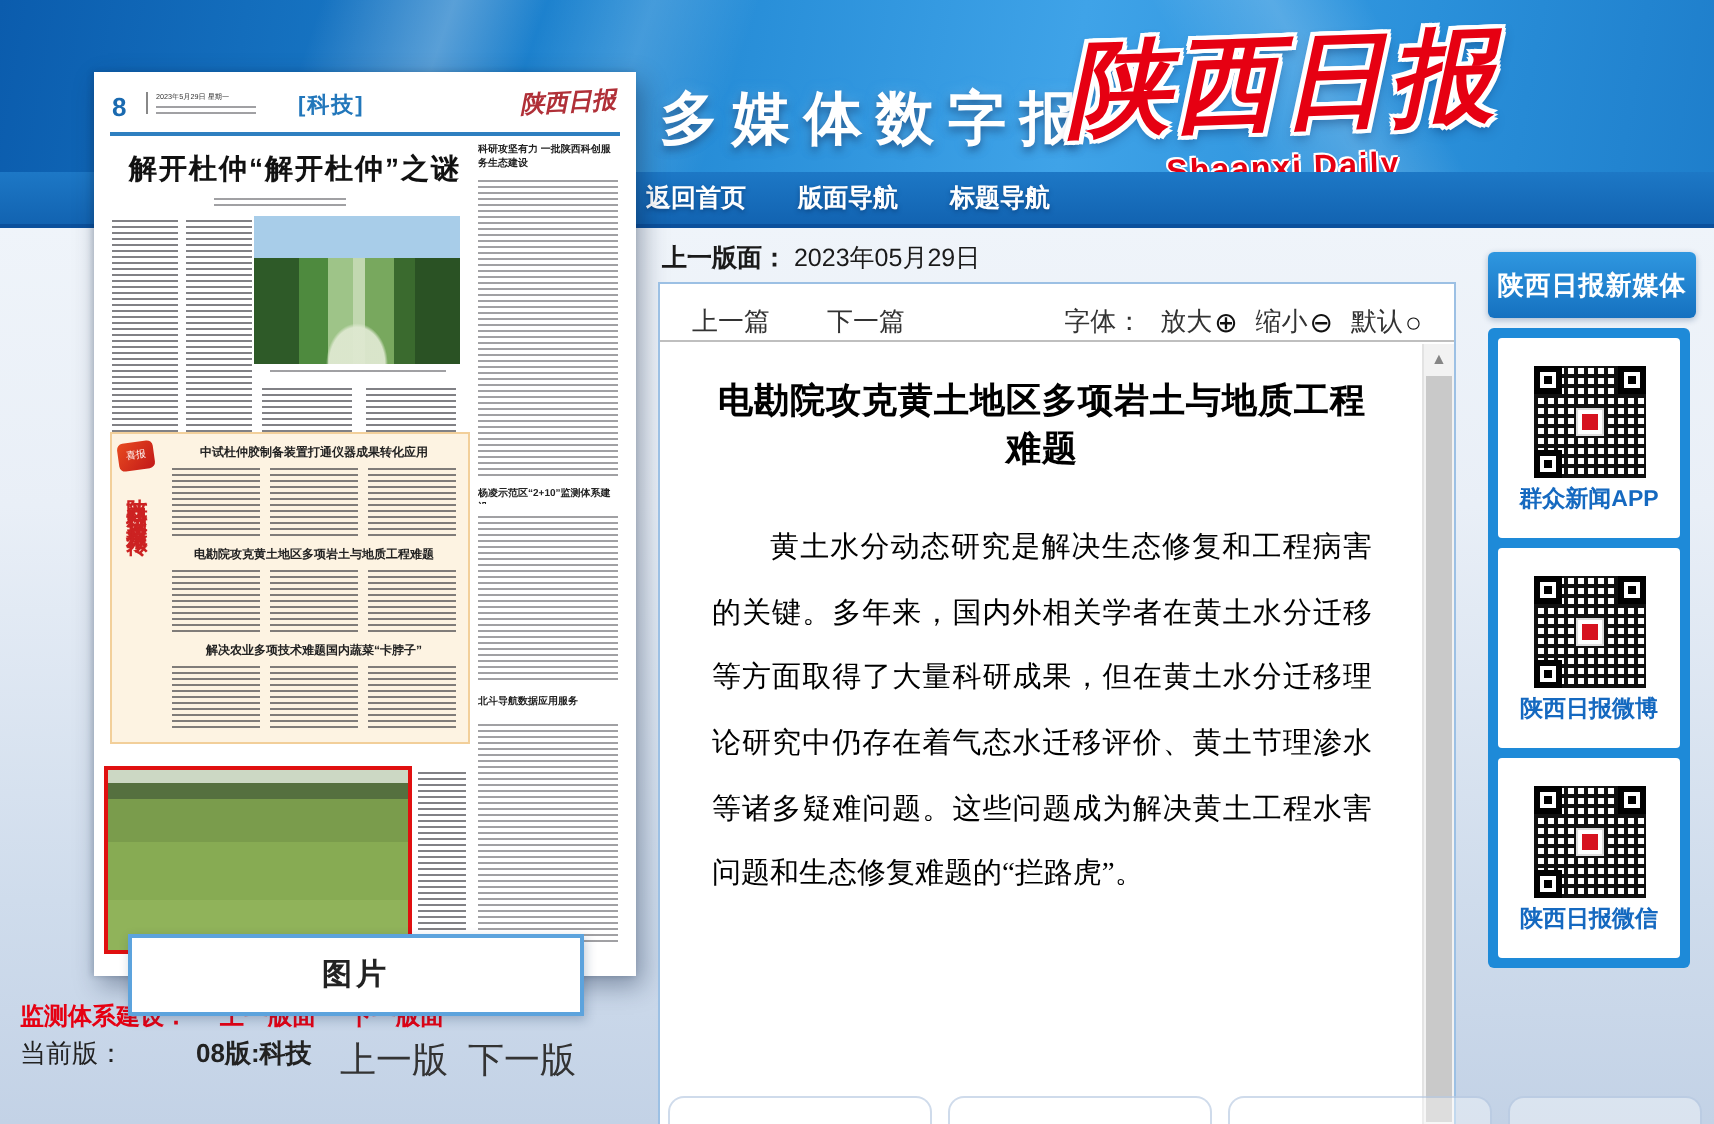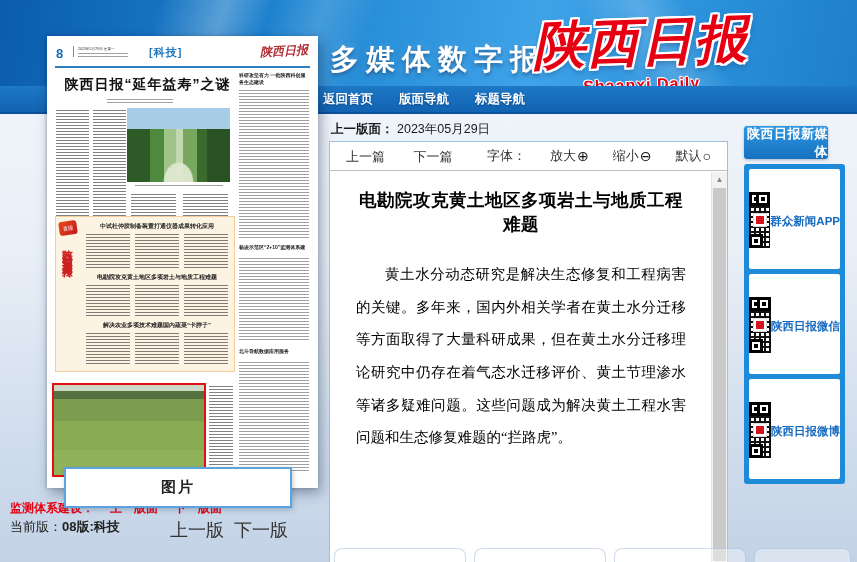--- a/index.html
+++ b/index.html
@@ -63,47 +63,47 @@
 
   
   .tooltip{position:absolute;left:64px;top:467px;width:224px;height:37px;background:#fff;border:2px solid #5ca3dd;
     box-shadow:1px 2px 5px rgba(20,50,90,.25);z-index:6;display:flex;align-items:center;justify-content:center;
     font-size:15px;font-weight:bold;color:#222;letter-spacing:2px;}
 
   
   .notice{position:absolute;left:10px;top:500px;z-index:3;font-size:12px;font-weight:bold;color:#e60012;white-space:nowrap;}
   .notice span{margin-right:16px;cursor:pointer;}
   .curline{position:absolute;left:10px;top:518px;font-size:13px;color:#222;}
-  .curline b{font-weight:bold;}
+  .curline b{font-weight:bold;margin-left:36px;}
   .pagenav{position:absolute;left:170px;top:518px;font-size:18px;color:#333;}
   .pagenav span{margin-right:10px;cursor:pointer;}
 
   
   .panel{position:absolute;left:329px;top:141px;width:397px;height:421px;background:#fff;border:1px solid #9cc0e4;}
-  .ptoolbar{position:absolute;left:0;top:0;right:0;height:29px;display:flex;align-items:center;
+  .ptoolbar{position:absolute;left:0;top:0;right:0;height:29px;display:flex;align-items:flex-end;
     justify-content:space-between;padding:0 16px;border-bottom:1px solid #bfbfbf;box-sizing:border-box;}
   .tb-left span{font-size:13px;color:#333;margin-right:24px;cursor:pointer;}
   .tb-right{font-size:13px;color:#333;display:flex;align-items:center;gap:4px;}
-  .tb-right .ctl{cursor:pointer;display:flex;align-items:center;margin-left:20px;}
+  .tb-right .ctl{cursor:pointer;display:flex;align-items:center;margin-left:5px;}
   .tb-right .ic{font-size:14px;margin-left:1px;color:#111;}
   .pcontent{position:absolute;left:0;top:30px;right:15px;bottom:0;padding:0 26px;overflow:hidden;}
   .atitle{margin:16px 0 22px;text-align:center;font-size:17.5px;font-weight:bold;color:#000;letter-spacing:.5px;}
   .abody p{margin:0;font-size:14.5px;line-height:2.25;color:#000;text-align:justify;text-indent:2em;
     font-family:"Liberation Serif","DejaVu Serif",serif;}
   .scrollbar{position:absolute;top:30px;right:0;bottom:0;width:15px;background:#f2f2f2;border-left:1px solid #e3e3e3;}
   .sb-up{height:15px;text-align:center;font-size:8px;line-height:15px;color:#858585;cursor:pointer;background:#f2f2f2;}
   .sb-thumb{position:absolute;left:1px;right:1px;top:16px;bottom:2px;background:#c9c9c9;cursor:pointer;}
 
   
-  .sb-hdr{position:absolute;left:744px;top:126px;width:84px;height:33px;border-radius:3px;
+  .sb-hdr{position:absolute;left:744px;top:126px;width:104px;height:33px;border-radius:3px;
     background:linear-gradient(180deg,#2f97e0,#1571c0);display:flex;align-items:center;justify-content:center;
-    color:#fff;font-size:13px;font-weight:bold;letter-spacing:.5px;box-shadow:0 1px 3px rgba(10,50,100,.3);text-align:right;}
+    color:#fff;font-size:13px;font-weight:bold;letter-spacing:.5px;box-shadow:0 1px 3px rgba(10,50,100,.3);}
   .sb-panel{position:absolute;left:744px;top:164px;width:101px;height:320px;border-radius:3px;background:#1e8ad8;
     box-sizing:border-box;padding:5px;display:flex;flex-direction:column;gap:5px;}
-  .qritem{flex:1;background:#fff;border-radius:2px;display:flex;flex-direction:row;align-items:center;justify-content:center;padding:3px 0 2px;}
+  .qritem{flex:1;background:#fff;border-radius:2px;display:flex;flex-direction:column;align-items:center;justify-content:center;padding:3px 0 2px;}
   .qr{width:56px;height:56px;position:relative;
     background:
       repeating-linear-gradient(0deg,#111 0 2px,transparent 2px 5px),
       repeating-linear-gradient(90deg,#111 0 2px,#fff 2px 5px);}
   .qr .f{position:absolute;width:14px;height:14px;background:#fff;box-shadow:inset 0 0 0 3px #000;}
   .qr .f::after{content:"";position:absolute;inset:5px;background:#000;}
   .qr .f1{left:0;top:0;} .qr .f2{right:0;top:0;} .qr .f3{left:0;bottom:0;}
   .qr .c{position:absolute;left:50%;top:50%;width:14px;height:14px;transform:translate(-50%,-50%);background:#fff;border:1px solid #ddd;box-sizing:border-box;}
   .qr .c::after{content:"";position:absolute;inset:2px;background:#d6121f;}
   .qrlabel{margin-top:3px;font-size:11.5px;font-weight:bold;color:#1569c0;white-space:nowrap;}
@@ -141,21 +141,21 @@
 
   <div class="page">
     <div class="pg-no">8</div>
     <div class="pg-meta">
       <div class="pg-date">2023年5月29日 星期一</div>
       <div class="ftl" style="width:50px;height:4px;margin-top:1px;"></div>
     </div>
     <div class="pg-sec">[科技]</div>
     <div class="pg-mast">陕西日报</div>
     <div class="pg-rule"></div>
-    <div class="pg-headline">陕西日报“延年益寿”之谜</div>
+    <div class="pg-headline">解开杜仲“解开杜仲”之谜</div>
     <div class="pos ftl" style="left:60px;top:63px;width:66px;height:4px;"></div>
 
     <div class="pos ft" style="left:9px;top:74px;width:33px;height:158px;"></div>
     <div class="pos ft" style="left:46px;top:74px;width:33px;height:158px;"></div>
     <div class="treephoto"></div>
     <div class="pos ftl" style="left:88px;top:149px;width:88px;height:3px;"></div>
     <div class="pos ft" style="left:84px;top:158px;width:45px;height:74px;"></div>
     <div class="pos ft" style="left:136px;top:158px;width:45px;height:74px;"></div>
 
     <div class="pos rh" style="left:192px;top:36px;width:70px;height:14px;">科研攻坚有力 一批陕西科创服务生态建设</div>
@@ -246,30 +246,30 @@
         </div>
       <div class="qrlabel">群众新闻APP</div>
     </div>
     <div class="qritem">
       <div class="qr">
           <span class="f f1"></span>
           <span class="f f2"></span>
           <span class="f f3"></span>
           <span class="c"></span>
         </div>
-      <div class="qrlabel">陕西日报微信</div>
+      <div class="qrlabel">陕西日报微博</div>
     </div>
     <div class="qritem">
       <div class="qr">
           <span class="f f1"></span>
           <span class="f f2"></span>
           <span class="f f3"></span>
           <span class="c"></span>
         </div>
-      <div class="qrlabel">陕西日报微博</div>
+      <div class="qrlabel">陕西日报微信</div>
     </div>
   </div>
 
   <div class="fcard" style="left:334px;"></div>
   <div class="fcard" style="left:474px;"></div>
   <div class="fcard" style="left:614px;"></div>
   <div class="fcard" style="left:754px;width:95px;"></div>
 
 </div>
 

